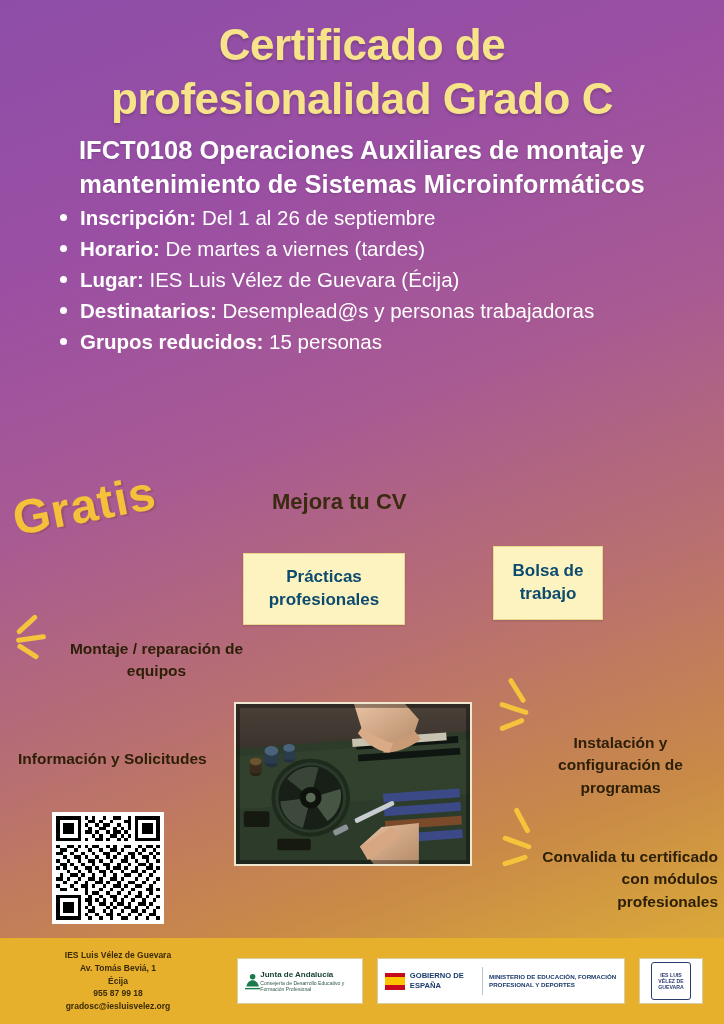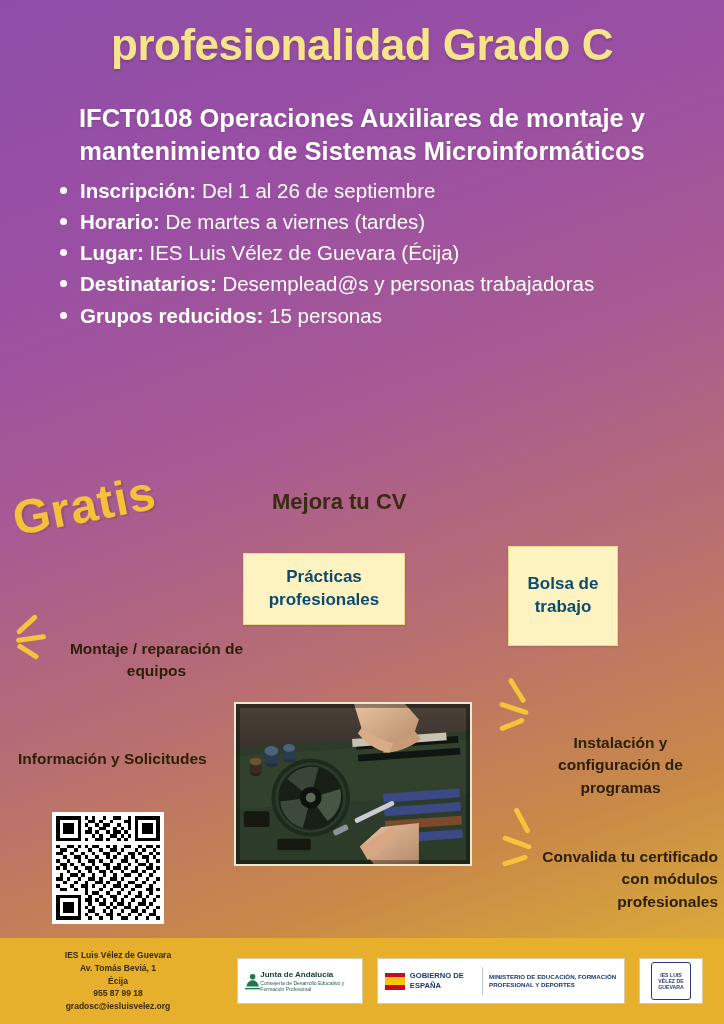--- a/index.html
+++ b/index.html
@@ -19,32 +19,32 @@
     padding: 18px 24px 0;
     text-align: center;
     color: #f7e38a;
     font-weight: bold;
     font-size: 44px;
     line-height: 1.22;
     letter-spacing: -0.5px;
     text-shadow: 0 2px 3px rgba(0,0,0,0.18);
   }
   .subtitle {
-    margin-top: 30px;
+    margin-top: 9px;
     padding: 0 10px;
     text-align: center;
     color: #ffffff;
     font-weight: bold;
     font-size: 25.5px;
     line-height: 1.32;
     text-shadow: 0 1px 2px rgba(0,0,0,0.15);
   }
   
   .facts {
-    margin: 6px 0 0 58px;
+    margin: 0 0 0 58px;
     list-style: none;
   }
   .facts li {
     position: relative;
     color: #ffffff;
     font-size: 20.5px;
     line-height: 1.52;
     padding-left: 22px;
   }
   .facts li::before {
@@ -83,21 +83,21 @@
     font-weight: bold;
     font-size: 17px;
     line-height: 1.35;
     text-align: center;
     display: flex;
     align-items: center;
     justify-content: center;
     box-shadow: 0 1px 2px rgba(0,0,0,0.12);
   }
   .box-practicas { left: 243px; top: 553px; width: 162px; height: 72px; }
-  .box-bolsa { left: 508px; top: 546px; width: 110px; height: 100px; }
+  .box-bolsa { left: 493px; top: 546px; width: 110px; height: 74px; }
   
   .feature {
     position: absolute;
     color: #2e2008;
     font-weight: bold;
     font-size: 15.5px;
     line-height: 1.45;
   }
   .f-montaje { left: 44px; top: 638px; width: 225px; text-align: center; }
   .f-instalacion { left: 528px; top: 732px; width: 185px; text-align: center; }
@@ -208,20 +208,21 @@
     font-size: 5.2px; color: #2a3a6b; text-align: center; font-weight: bold;
     line-height: 1.2;
   }
 </style>
 </head>
 <body>
 
 <div class="poster">
 
   <div class="title">
+    <div>Certificado de</div>
     <div>profesionalidad Grado C</div>
   </div>
 
   <div class="subtitle">
     <div>IFCT0108 Operaciones Auxiliares de montaje y</div>
     <div>mantenimiento de Sistemas Microinformáticos</div>
   </div>
 
   <ul class="facts">
     <li><span class="lead">Inscripción:</span><span> Del 1 al 26 de septiembre</span></li>

